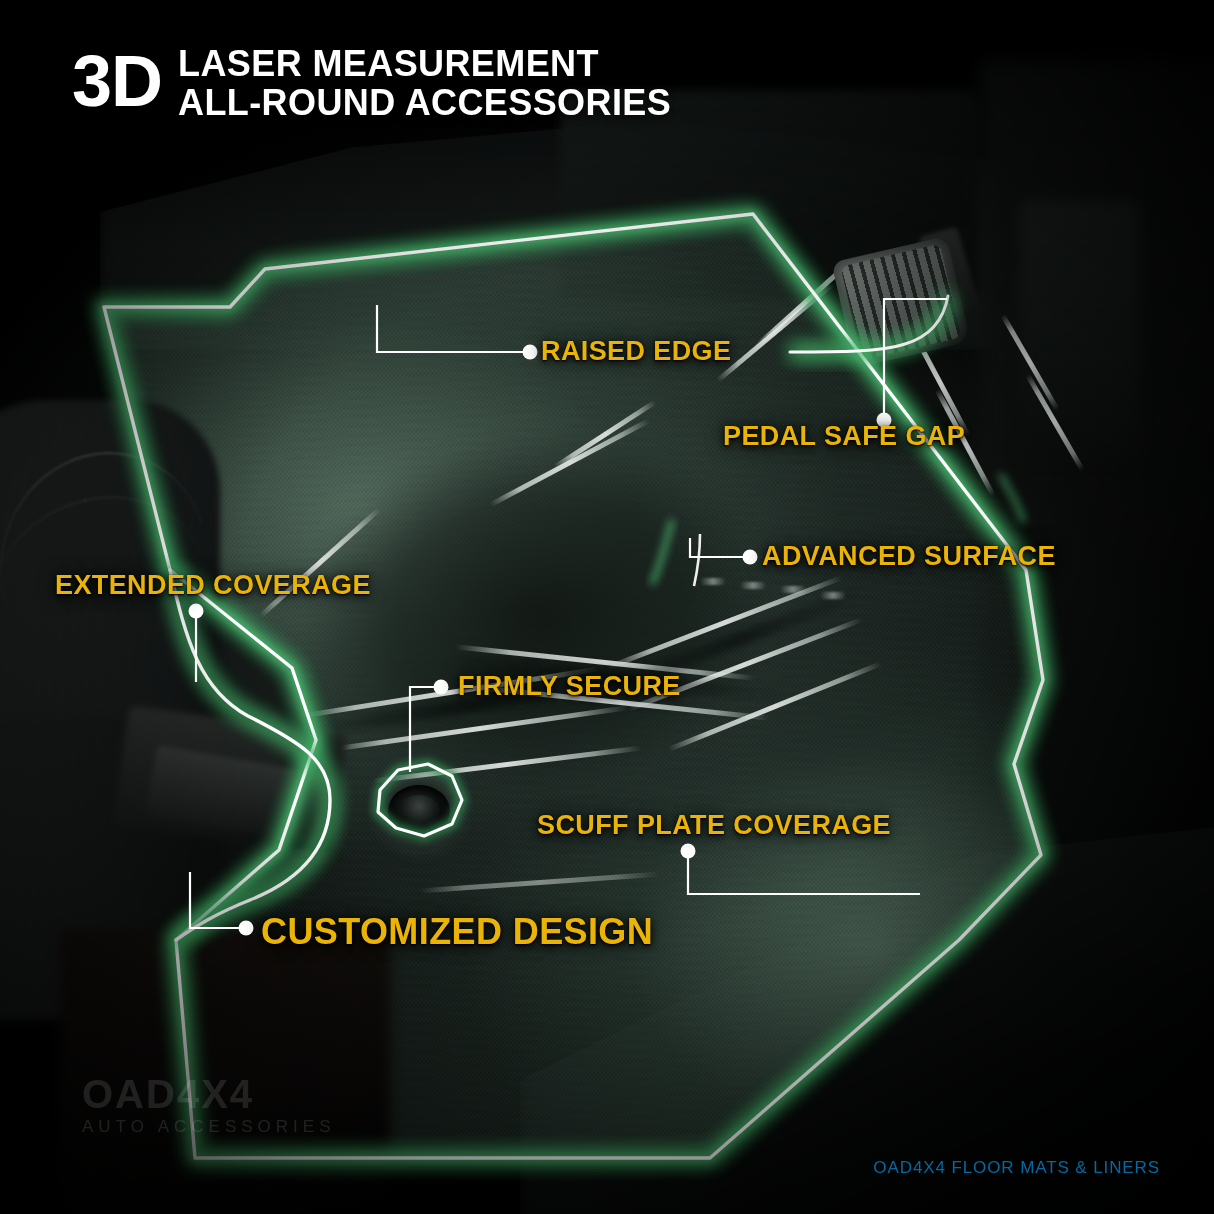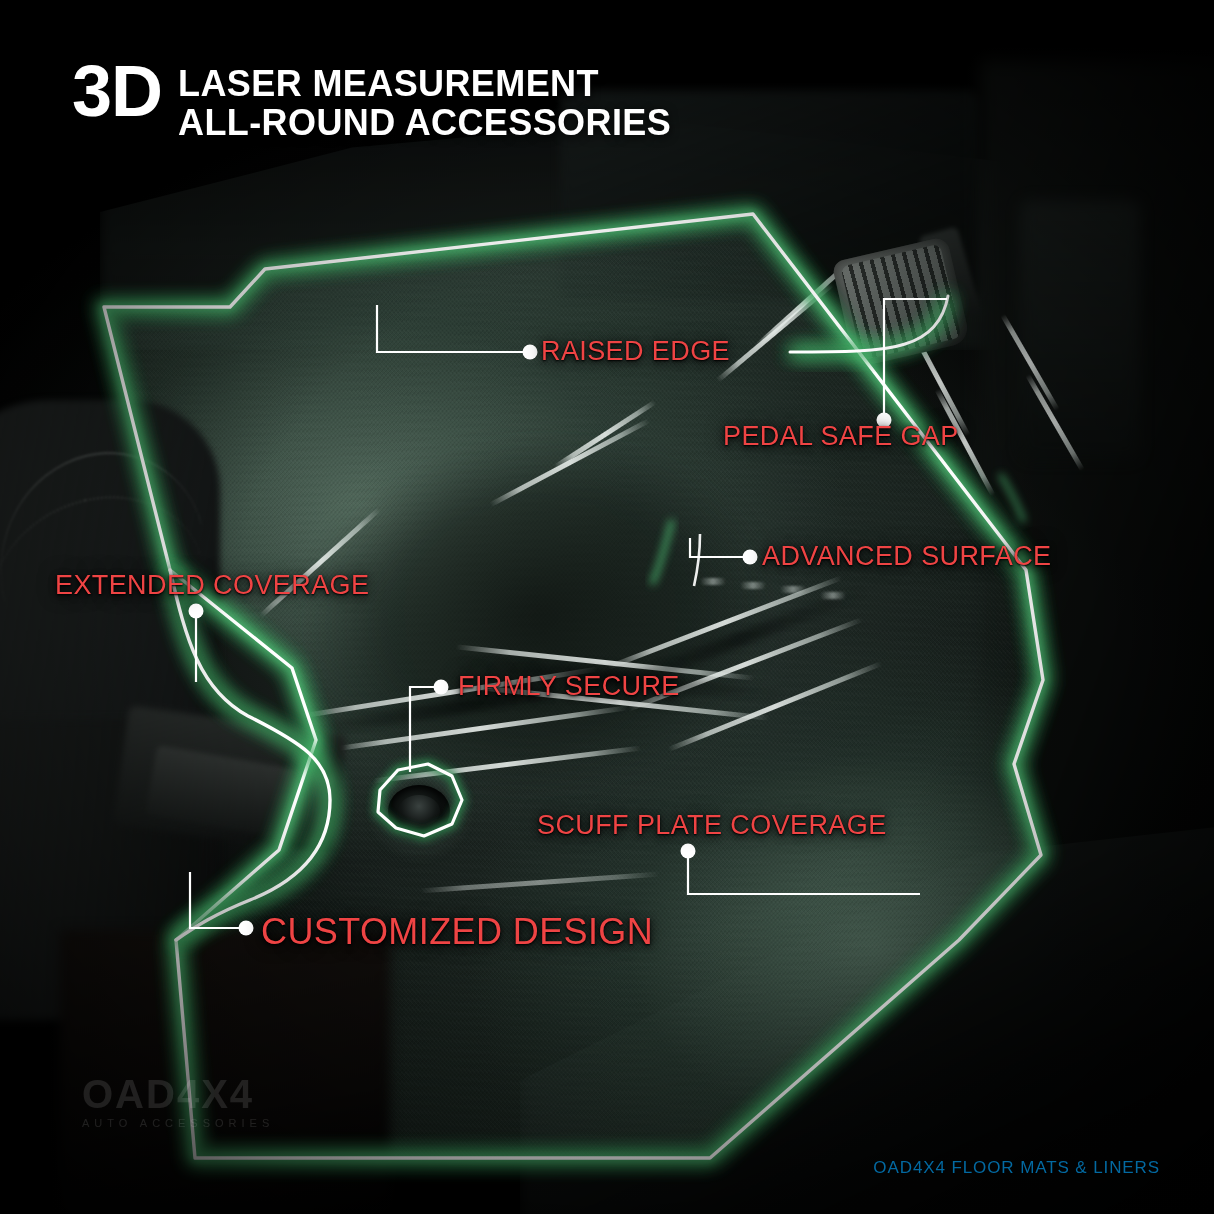--- a/index.html
+++ b/index.html
@@ -135,45 +135,45 @@
     filter:blur(6px);}
 
   
   .outline{position:absolute;inset:0;}
   .outline svg{position:absolute;inset:0;width:1214px;height:1214px;}
 
   
   .callouts{position:absolute;inset:0;}
   .callouts svg{position:absolute;inset:0;width:1214px;height:1214px;}
 
-  .label{position:absolute;color:#ef4444;font-weight:normal;
+  .label{position:absolute;color:#eab308;font-weight:bold;
     font-family:"Liberation Sans",sans-serif;
     letter-spacing:.4px;white-space:nowrap;
     text-shadow:0 2px 7px rgba(0,0,0,.95),0 0 18px rgba(0,0,0,.85),0 1px 2px rgba(0,0,0,1);}
 
   
   .header{position:absolute;left:72px;top:40px;}
   .h-row{display:flex;align-items:center;}
   .h-3d{font-size:72px;font-weight:bold;color:#fff;line-height:.92;
     letter-spacing:-1px;text-shadow:0 2px 12px rgba(0,0,0,.9);
     font-family:"Liberation Sans",sans-serif;margin-right:16px;}
-  .h-lines{display:flex;flex-direction:column;padding-top:5px;margin-top:20px;}
+  .h-lines{display:flex;flex-direction:column;padding-top:5px;}
   .h-l1,.h-l2{font-size:36px;font-weight:bold;color:#fff;line-height:1.07;
     letter-spacing:.4px;font-family:"Liberation Sans",sans-serif;
     text-shadow:0 2px 10px rgba(0,0,0,.9);}
 
   
   .footer{position:absolute;right:54px;bottom:36px;color:#0369a1;
     font-size:17px;letter-spacing:.9px;font-family:"Liberation Sans",sans-serif;}
 
   
   .watermark{position:absolute;left:82px;top:1074px;opacity:.11;}
   .wm-main{font-size:40px;font-weight:bold;color:#fff;letter-spacing:2px;
     font-family:"Liberation Sans",sans-serif;line-height:1;}
-  .wm-sub{font-size:11px;color:#fff;letter-spacing:5px;
+  .wm-sub{font-size:17px;color:#fff;letter-spacing:5px;
     font-family:"Liberation Sans",sans-serif;margin-top:3px;}
 
   
   .vignette{position:absolute;inset:0;pointer-events:none;
     background:radial-gradient(ellipse 72% 66% at 50% 50%, rgba(0,0,0,0) 42%, rgba(0,0,0,.55) 78%, rgba(0,0,0,.92) 100%);}
 </style>
 </head>
 <body>
 
 <div id="stage">

